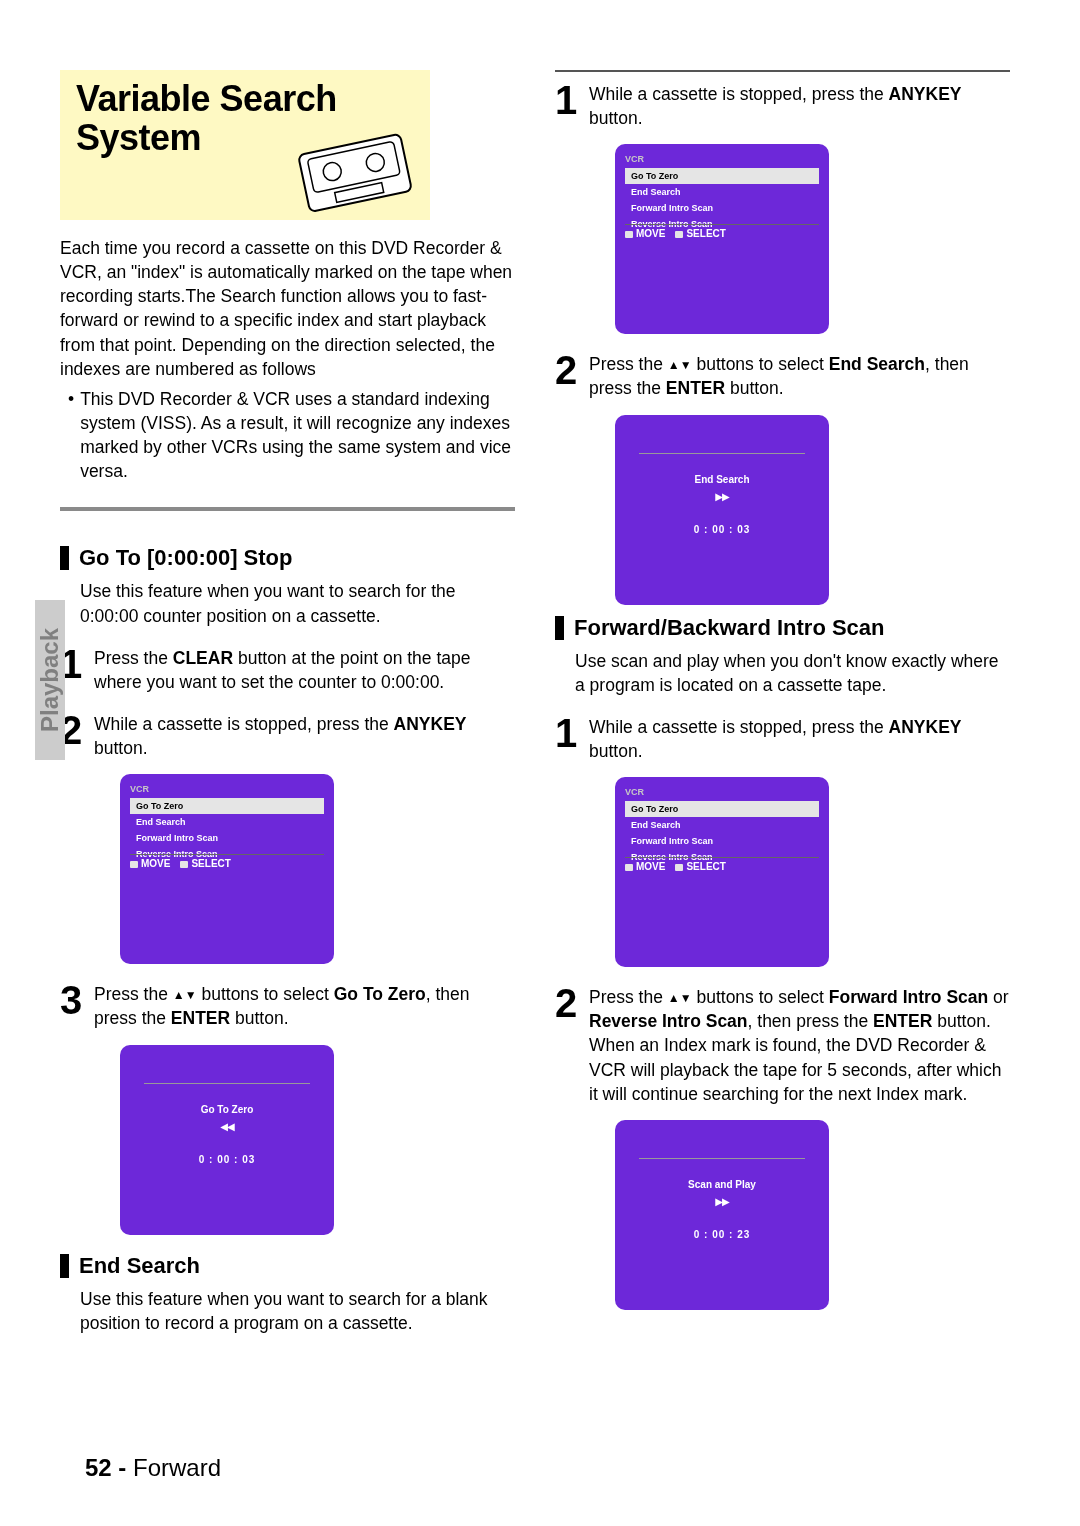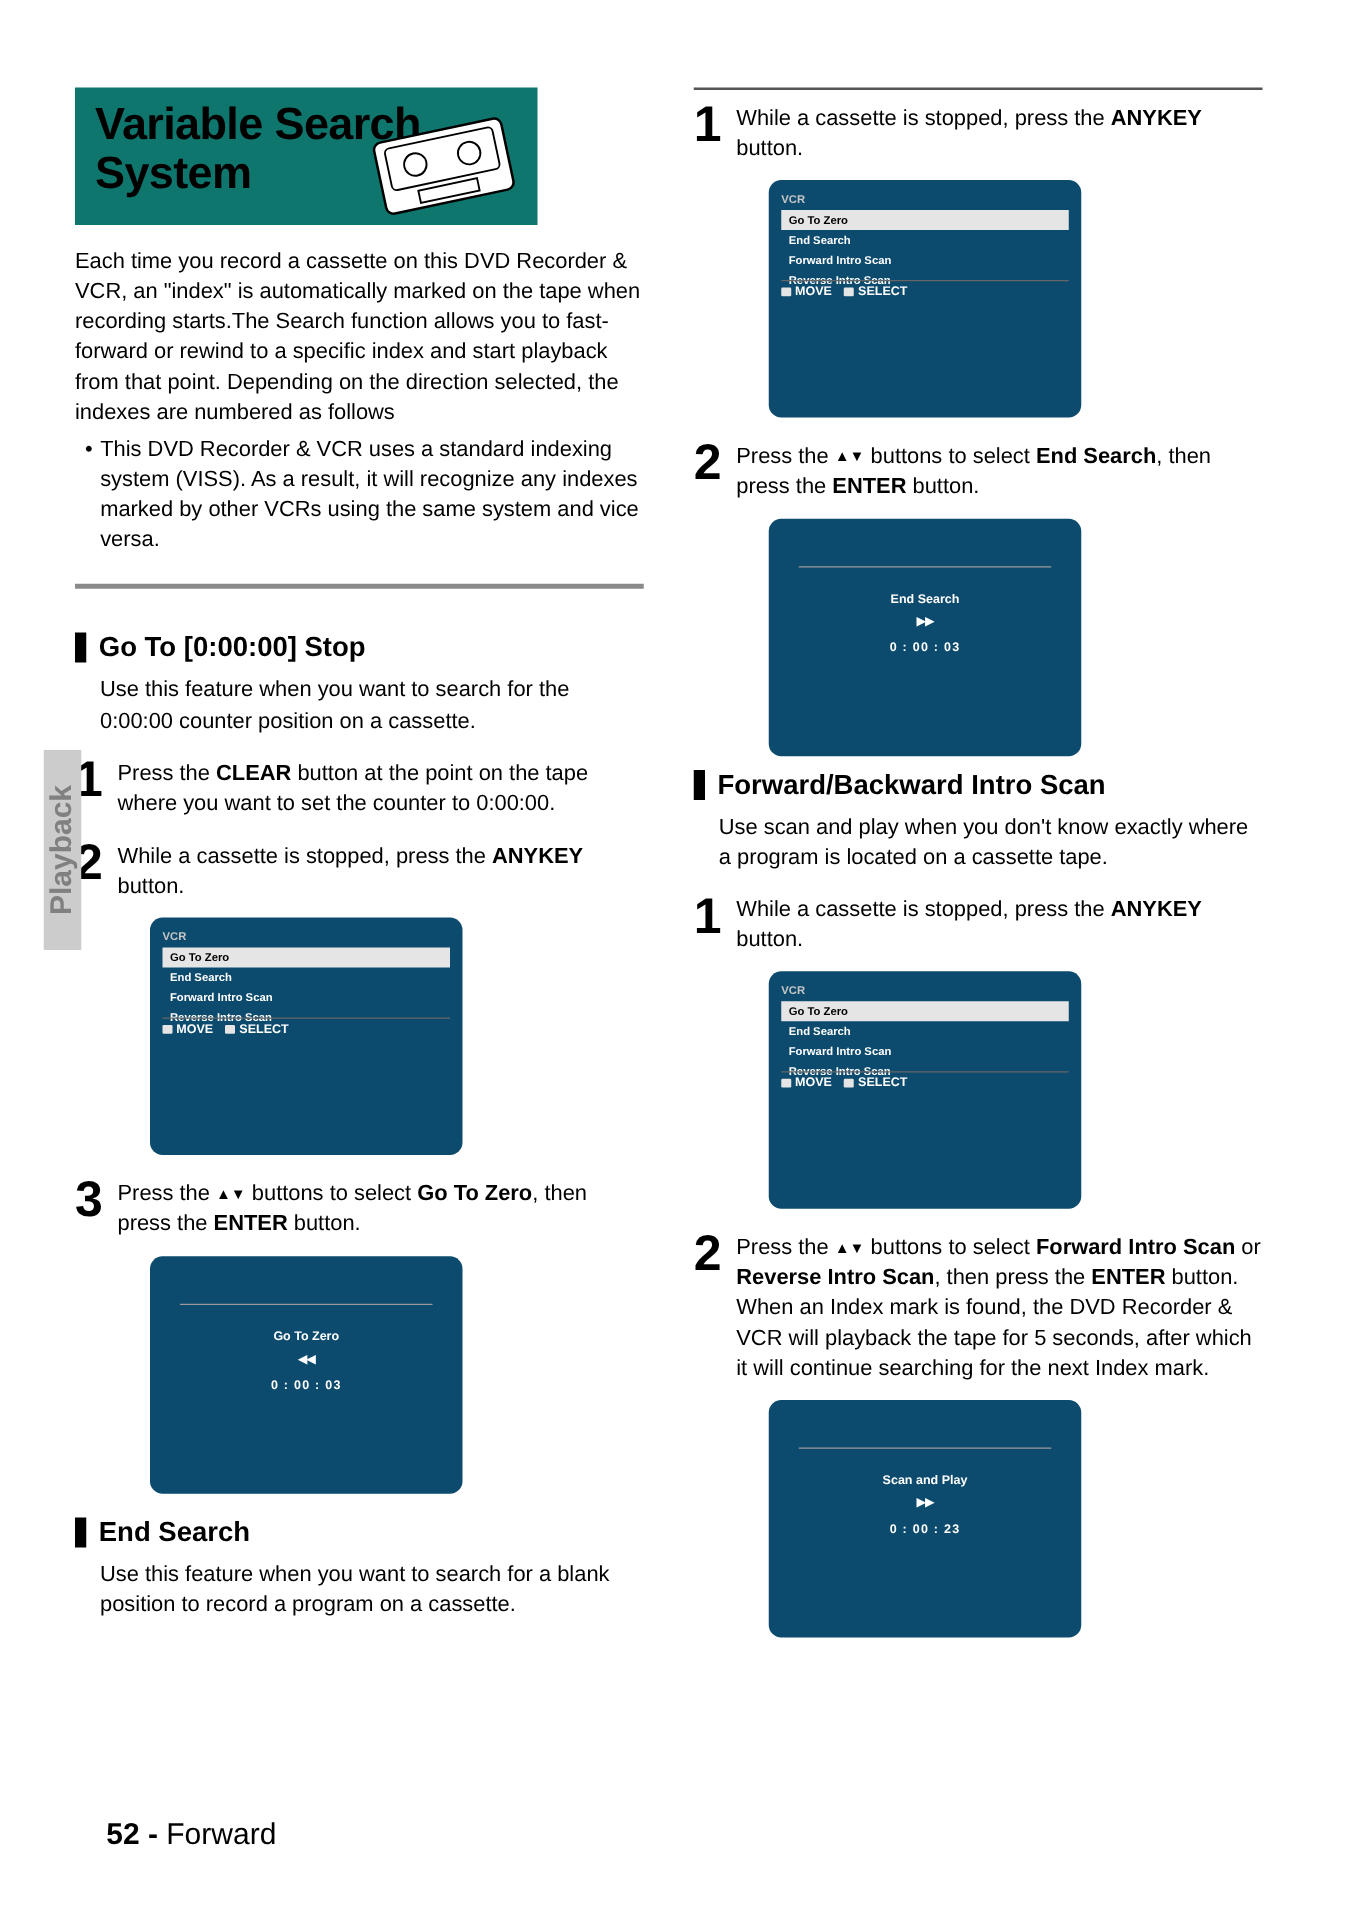--- a/index.html
+++ b/index.html
@@ -27,22 +27,22 @@
     transform: translate(-50%, -50%) rotate(-90deg);
     font-size: 24px;
     font-weight: bold;
     color: #808080;
     white-space: nowrap;
   }
   .cols { display: flex; gap: 40px; }
   .col { width: 455px; }
   .title-box {
     width: 370px;
-    height: 110px;
-    background: #0f766e;
+    height: 150px;
+    background: #fef9c3;
     padding: 10px 16px;
     margin-bottom: 16px;
     position: relative;
     overflow: hidden;
   }
   .title-box .t {
     font-size: 36px;
     font-weight: 600;
     color: #000;
     line-height: 1.08;
@@ -99,22 +99,22 @@
   .step .num {
     font-size: 40px;
     font-weight: 700;
     width: 34px;
     line-height: 0.9;
     flex: none;
   }
   .step .body { flex: 1; }
   .osd {
     margin: 14px 0 8px 60px;
-    width: 250px; height: 190px;
-    background: #0c4a6e;
+    width: 214px; height: 190px;
+    background: #6d28d9;
     border-radius: 10px;
     color: #fff;
     font-size: 9px;
     padding: 8px 10px;
     position: relative;
   }
   .osd.menu .hdr { color: #c6c6c6; font-weight: bold; margin: 2px 0 4px; font-size: 9px; }
   .osd.menu .row { padding: 3px 6px; font-weight: bold; }
   .osd.menu .row.sel { background: #e5e5e5; color: #000; }
   .osd.menu .footer {
@@ -131,21 +131,21 @@
   }
   .osd.status .inner-line {
     border-top: 1px solid #999;
     margin: 30px 14px 0;
   }
   .osd.status .c {
     text-align: center; font-weight: bold;
     margin-top: 20px; font-size: 10px;
   }
   .osd.status .arr { text-align: center; margin-top: 6px; font-size: 10px; letter-spacing: -1px; }
-  .osd.status .time { text-align: center; margin-top: 10px; font-size: 10px; font-weight: bold; letter-spacing: 1px; }
+  .osd.status .time { text-align: center; margin-top: 22px; font-size: 10px; font-weight: bold; letter-spacing: 1px; }
   .footer-line {
     position: absolute;
     left: 85px; bottom: 44px;
     font-size: 24px;
   }
   .footer-line .pg { font-weight: 700; }
   .tri-up::before { content: "▲"; font-size: 12px; vertical-align: 1px; }
   .tri-dn::before { content: "▼"; font-size: 12px; vertical-align: 1px; }
 </style>
 </head>

